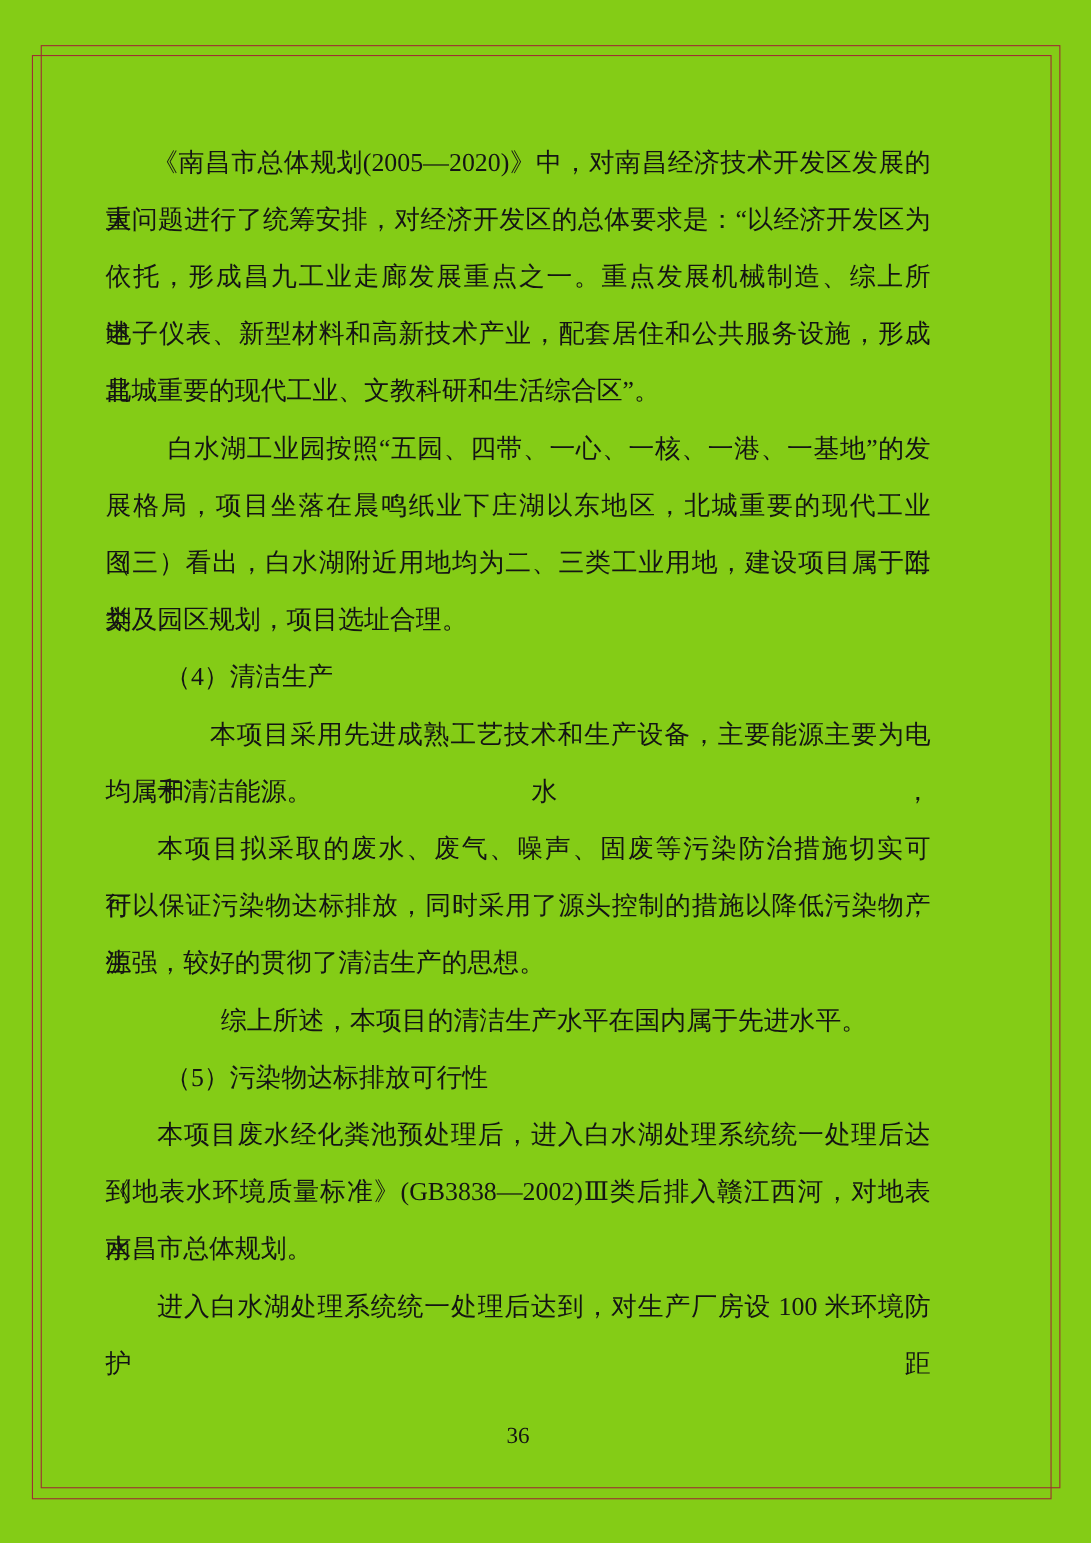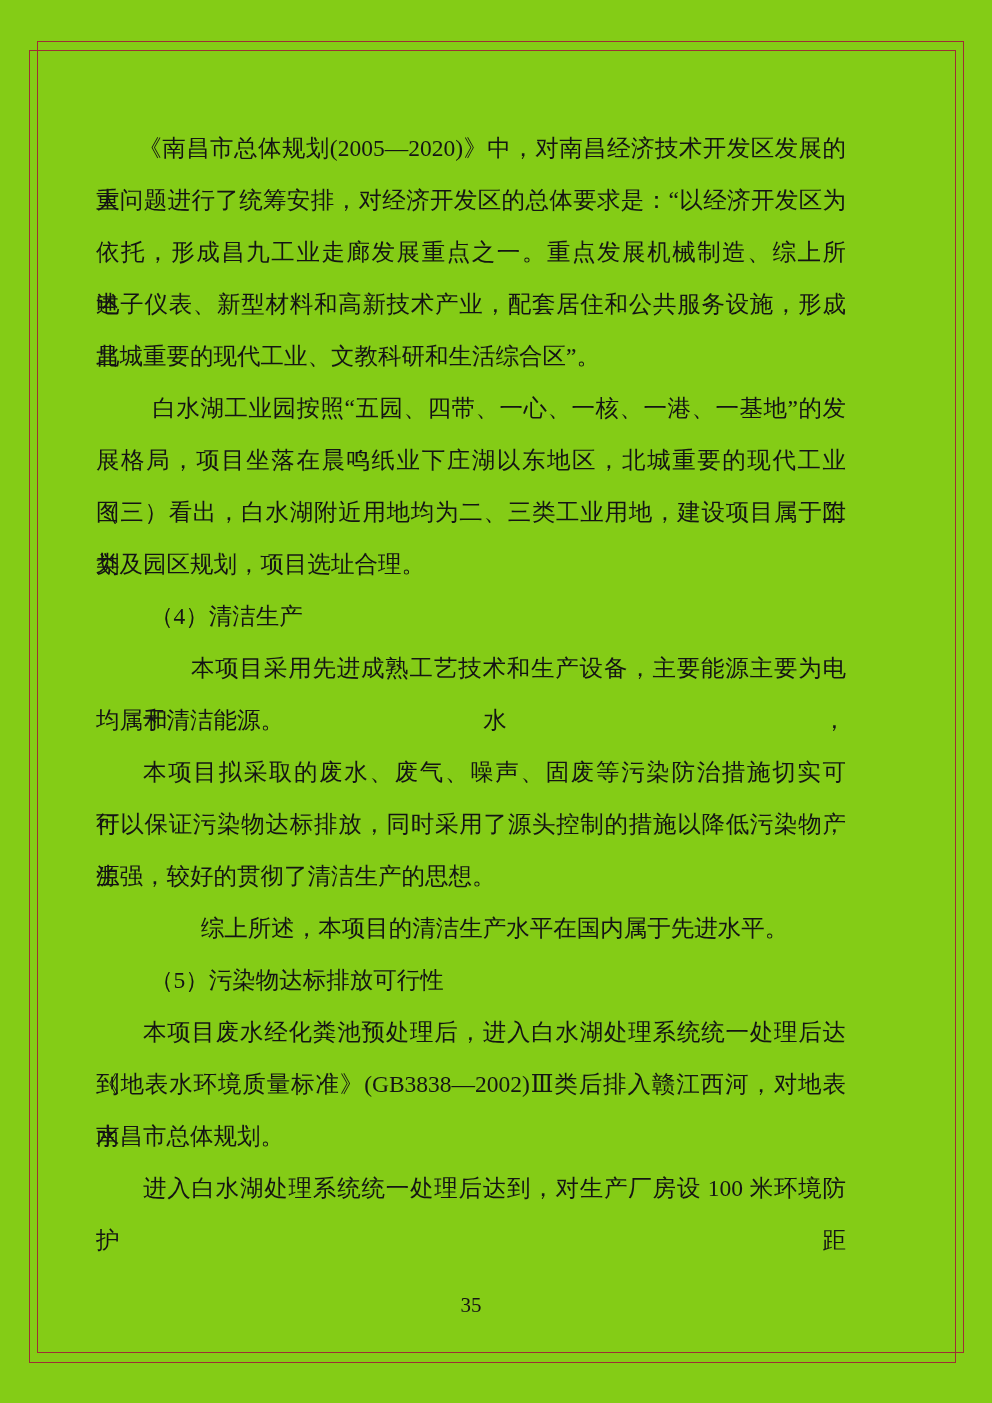--- a/index.html
+++ b/index.html
@@ -89,14 +89,14 @@
       <div class="line fill">可以保证污染物达标排放，同时采用了源头控制的措施以降低污染物产生</div>
       <div class="line">源强，较好的贯彻了清洁生产的思想。</div>
       <div class="line" style="text-indent: 2em; text-align: center;">综上所述，本项目的清洁生产水平在国内属于先进水平。</div>
       <div class="line" style="text-indent: 2.3em;">（5）污染物达标排放可行性</div>
       <div class="line fill" style="text-indent: 2em;">本项目废水经化粪池预处理后，进入白水湖处理系统统一处理后达到</div>
       <div class="line fill">《地表水环境质量标准》(GB3838—2002)Ⅲ类后排入赣江西河，对地表水</div>
       <div class="line">南昌市总体规划。</div>
       <div class="line fill" style="text-indent: 2em;">进入白水湖处理系统统一处理后达到，对生产厂房设 100 米环境防护距</div>
     </main>
 
-  <div class="page-number">35</div>
+  <div class="page-number">36</div>
 </div>
 
 </body></html>

